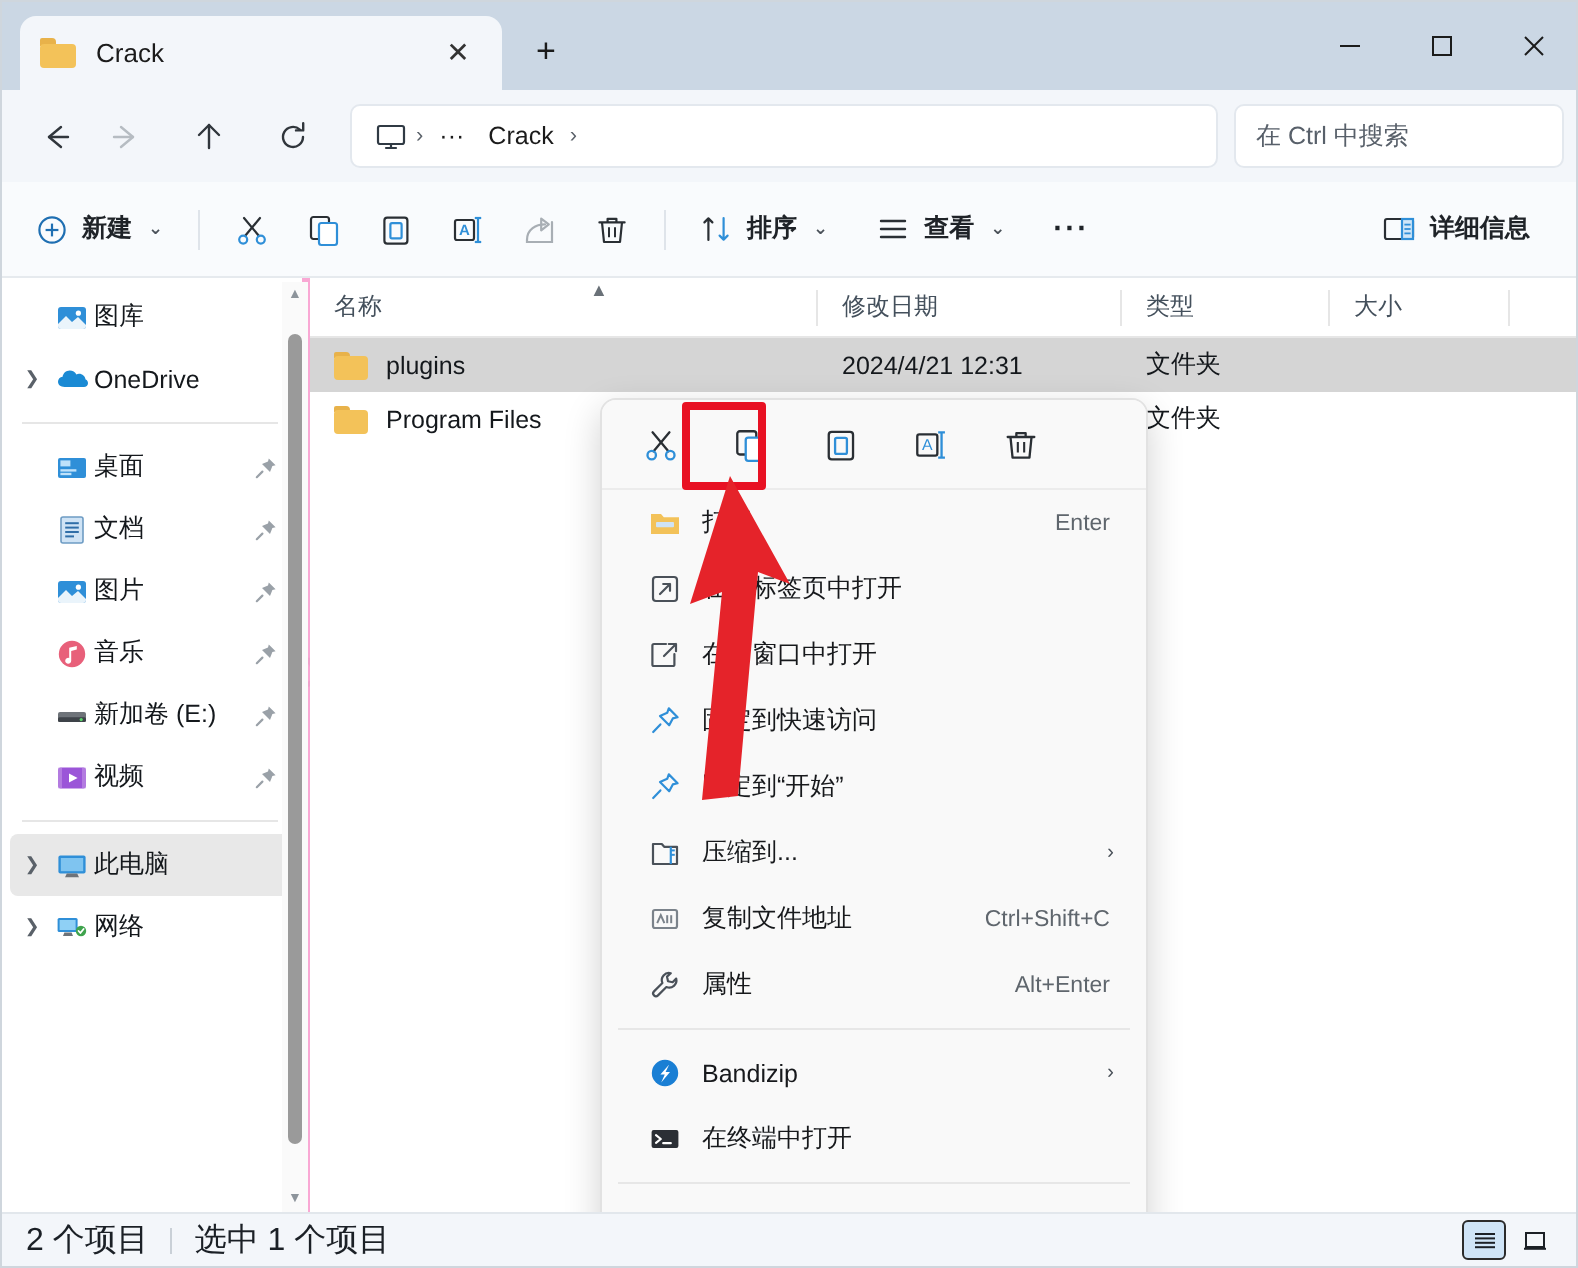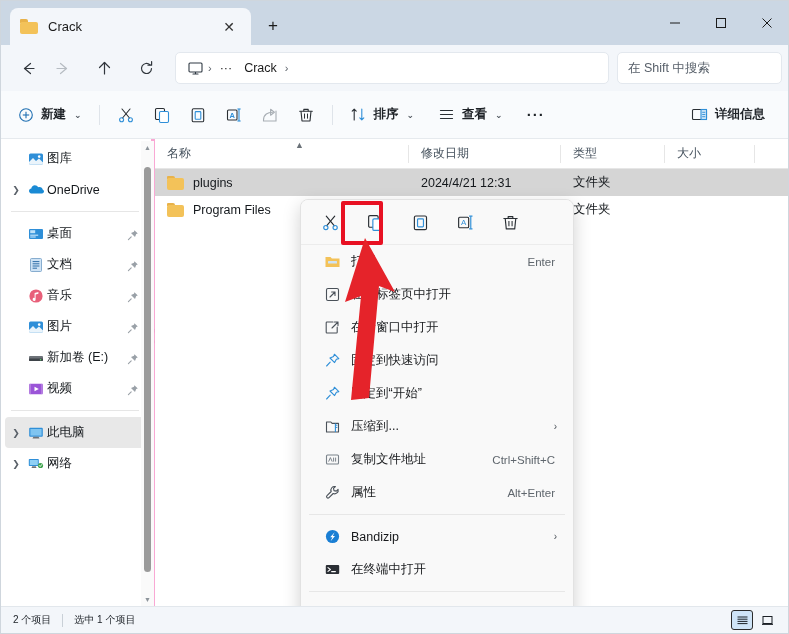--- a/index.html
+++ b/index.html
@@ -151,21 +151,21 @@
   .ctx-acc { font-size:11.5px; color:#5f666d; padding-right:2px; }
   .ctx-sub { font-size:10px; color:#4a5159; padding-left:8px; }
   .ctx-div { height:1px; background:#e7e7e7; margin:5px 8px; }
 
   
   .statusbar {
     position:absolute; left:0; bottom:0; width:787px; height:27px;
     background:#f3f6fa; border-top:1px solid #e2e7ec;
     display:flex; align-items:center; padding-left:12px;
   }
-  .st-txt { font-size:10px; color:#1b2026; }
+  .st-txt { font-size:16px; color:#1b2026; }
   .st-sep { width:1px; height:13px; background:#c9d0d7; margin:0 11px; }
   .view-toggles { position:absolute; right:10px; top:3px; display:flex; gap:3px; }
   .vt { width:22px; height:20px; display:flex; align-items:center; justify-content:center; border-radius:3px; }
   .vt.active { background:#cfe4f7; border:1px solid #2b2b2b; }
 
   
   .redbox {
     position:absolute; left:340px; top:200px; width:42px; height:44px;
     border:4px solid #e81123; border-radius:2px; pointer-events:none;
   }
@@ -251,21 +251,21 @@
             <line x1="5" y1="13" x2="10" y2="13" stroke="currentColor" stroke-width="1.1" stroke-linecap="round"></line>
             <line x1="7.5" y1="11" x2="7.5" y2="13" stroke="currentColor" stroke-width="1.1"></line>
           </svg>
       </span>
       <span class="crumb-sep">›</span>
       <span class="crumb">···</span>
       <span class="crumb">Crack</span>
       <span class="crumb-sep">›</span>
     </div>
     <div class="searchbox">
-      <span style="font-size:12.5px;color:#58606a;">在 Shift 中搜索</span>
+      <span style="font-size:12.5px;color:#58606a;">在 Ctrl 中搜索</span>
     </div>
   </div>
 
   <div class="toolbar">
     <div class="tbtn">
       <span class="ico">
         <svg width="16" height="16" viewBox="0 0 16 16">
             <circle cx="8" cy="8" r="6.3" fill="none" stroke="#1f6fb2" stroke-width="1.1"></circle>
             <line x1="8" y1="4.8" x2="8" y2="11.2" stroke="#1f6fb2" stroke-width="1.1"></line>
             <line x1="4.8" y1="8" x2="11.2" y2="8" stroke="#1f6fb2" stroke-width="1.1"></line>
@@ -434,43 +434,43 @@
             <path d="M7.4 1.2 L10.8 4.6 L9.2 5 L8 8 L4 4 L7 2.8 Z" fill="#9aa1a8"></path>
             <line x1="4.2" y1="7.8" x2="1.4" y2="10.6" stroke="#9aa1a8" stroke-width="1.1" stroke-linecap="round"></line>
           </svg>
       </span>
     </div>
 
     <div class="side-item">
       <span class="side-exp"></span>
       <span class="side-ic">
         <svg width="16" height="16" viewBox="0 0 16 16">
-            <circle cx="8" cy="8" r="6.6" fill="#e8607a"></circle>
-            <path d="M10.4 4 L6.6 4.9 L6.6 10 a1.5 1.5 0 1 0 1 1.4 L7.6 6.5 L10.4 5.8 Z" fill="#fff"></path>
-          </svg>
-      </span>
-      <span class="side-lbl">音乐</span>
-      <span class="side-pin">
-        <svg width="12" height="12" viewBox="0 0 12 12">
-            <path d="M7.4 1.2 L10.8 4.6 L9.2 5 L8 8 L4 4 L7 2.8 Z" fill="#9aa1a8"></path>
-            <line x1="4.2" y1="7.8" x2="1.4" y2="10.6" stroke="#9aa1a8" stroke-width="1.1" stroke-linecap="round"></line>
-          </svg>
-      </span>
-    </div>
-
-    <div class="side-item">
-      <span class="side-exp"></span>
-      <span class="side-ic">
-        <svg width="16" height="16" viewBox="0 0 16 16">
             <rect x="1" y="2.5" width="14" height="11" rx="1.5" fill="#2f8fd8"></rect>
             <path d="M1 11 L5 7 L8 10 L11 7.5 L15 11.5 L15 12 a1.5 1.5 0 0 1 -1.5 1.5 L2.5 13.5 A1.5 1.5 0 0 1 1 12 Z" fill="#fff" opacity="0.9"></path>
             <circle cx="11.2" cy="5.6" r="1.3" fill="#fff"></circle>
           </svg>
       </span>
       <span class="side-lbl">图片</span>
+      <span class="side-pin">
+        <svg width="12" height="12" viewBox="0 0 12 12">
+            <path d="M7.4 1.2 L10.8 4.6 L9.2 5 L8 8 L4 4 L7 2.8 Z" fill="#9aa1a8"></path>
+            <line x1="4.2" y1="7.8" x2="1.4" y2="10.6" stroke="#9aa1a8" stroke-width="1.1" stroke-linecap="round"></line>
+          </svg>
+      </span>
+    </div>
+
+    <div class="side-item">
+      <span class="side-exp"></span>
+      <span class="side-ic">
+        <svg width="16" height="16" viewBox="0 0 16 16">
+            <circle cx="8" cy="8" r="6.6" fill="#e8607a"></circle>
+            <path d="M10.4 4 L6.6 4.9 L6.6 10 a1.5 1.5 0 1 0 1 1.4 L7.6 6.5 L10.4 5.8 Z" fill="#fff"></path>
+          </svg>
+      </span>
+      <span class="side-lbl">音乐</span>
       <span class="side-pin">
         <svg width="12" height="12" viewBox="0 0 12 12">
             <path d="M7.4 1.2 L10.8 4.6 L9.2 5 L8 8 L4 4 L7 2.8 Z" fill="#9aa1a8"></path>
             <line x1="4.2" y1="7.8" x2="1.4" y2="10.6" stroke="#9aa1a8" stroke-width="1.1" stroke-linecap="round"></line>
           </svg>
       </span>
     </div>
 
     <div class="side-item">
       <span class="side-exp"></span>

